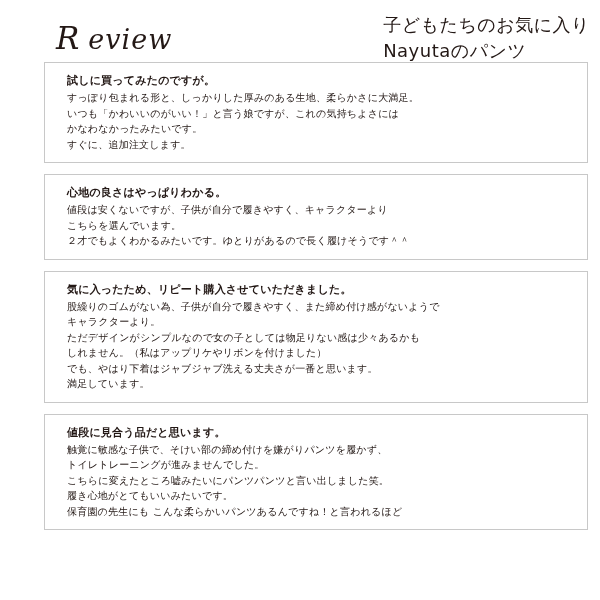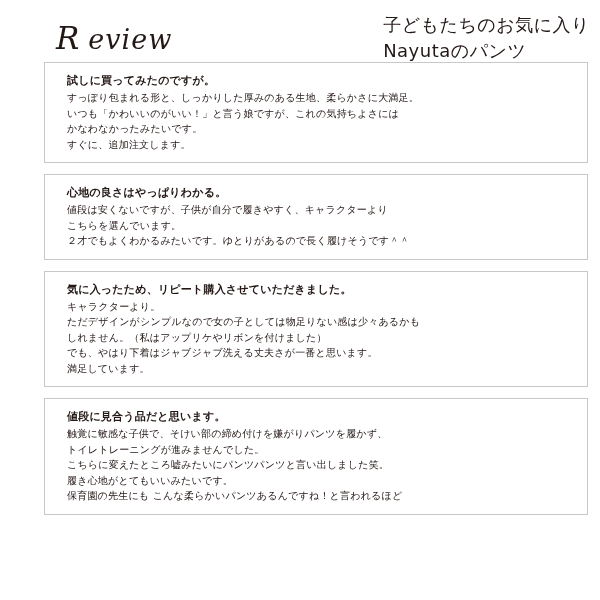--- a/index.html
+++ b/index.html
@@ -104,20 +104,21 @@
         <div class="r-line">すぐに、追加注文します。</div>
       </div>
       <div class="review-block indent">
         <div class="r-title">心地の良さはやっぱりわかる。</div>
         <div class="r-line">値段は安くないですが、子供が自分で履きやすく、キャラクターより</div>
         <div class="r-line">こちらを選んでいます。</div>
         <div class="r-line">２才でもよくわかるみたいです。ゆとりがあるので長く履けそうです＾＾</div>
       </div>
       <div class="review-block">
         <div class="r-title">気に入ったため、リピート購入させていただきました。</div>
+        <div class="r-line">股繰りのゴムがない為、子供が自分で履きやすく、また締め付け感がないようで</div>
         <div class="r-line">キャラクターより。</div>
         <div class="r-line">ただデザインがシンプルなので女の子としては物足りない感は少々あるかも</div>
         <div class="r-line">しれません。（私はアップリケやリボンを付けました）</div>
         <div class="r-line">でも、やはり下着はジャブジャブ洗える丈夫さが一番と思います。</div>
         <div class="r-line">満足しています。</div>
       </div>
       <div class="review-block">
         <div class="r-title">値段に見合う品だと思います。</div>
         <div class="r-line">触覚に敏感な子供で、そけい部の締め付けを嫌がりパンツを履かず、</div>
         <div class="r-line">トイレトレーニングが進みませんでした。</div>

